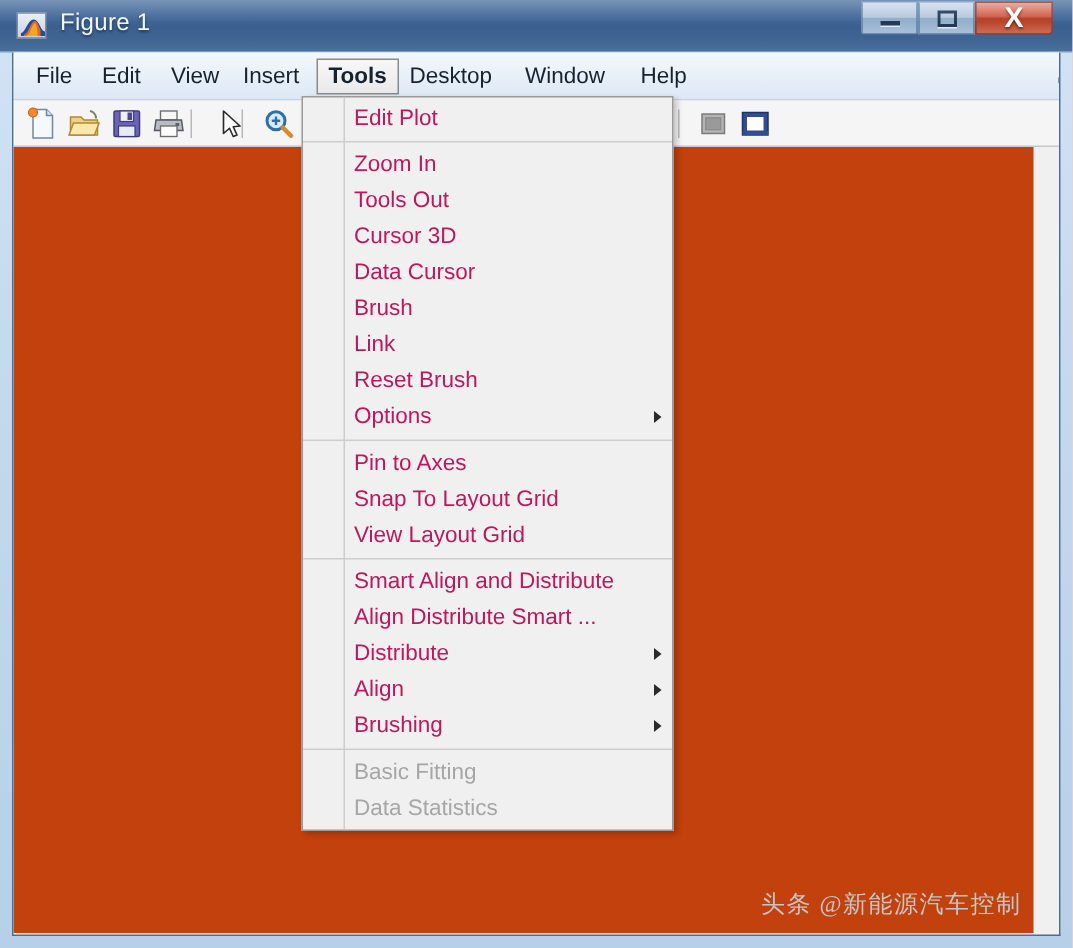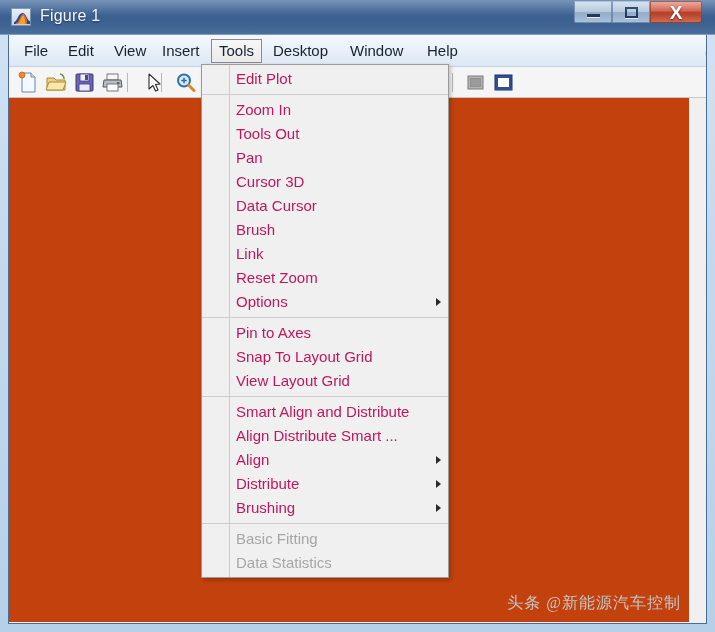--- a/index.html
+++ b/index.html
@@ -107,20 +107,21 @@
     padding: 0 7px;
     font-size: 15px; color: #16222e;
     white-space: nowrap;
     cursor: default;
   }
   .menubar-item.active {
     background: linear-gradient(to bottom, #f7f7f7, #eaeaea);
     border: 1px solid #8a8a8a;
     border-radius: 0;
     line-height: 22px;
+    font-weight: bold;
   }
   #menu-expand {
     position: absolute; right: 8px; top: 9px;
     font-size: 13px; color: #2b3a4a;
     transform: scaleX(-1);
   }
 
   
   #toolbar {
     position: relative;
@@ -331,45 +332,44 @@
   </div>
 
   <div id="dropdown">
     <div class="gutter"></div>
 
     <div class="mi">Edit Plot</div>
     <div class="msep"></div>
 
     <div class="mi">Zoom In</div>
     <div class="mi">Tools Out</div>
-    <div class="mi">Pan</div>
     <div class="mi">Cursor 3D</div>
     <div class="mi">Data Cursor</div>
     <div class="mi">Brush</div>
     <div class="mi">Link</div>
-    <div class="mi">Reset Zoom</div>
+    <div class="mi">Reset Brush</div>
     <div class="mi">
       <span>Options</span>
       <span class="arrow"></span>
     </div>
     <div class="msep"></div>
 
     <div class="mi">Pin to Axes</div>
     <div class="mi">Snap To Layout Grid</div>
     <div class="mi">View Layout Grid</div>
     <div class="msep"></div>
 
     <div class="mi">Smart Align and Distribute</div>
     <div class="mi">Align Distribute Smart ...</div>
     <div class="mi">
+      <span>Distribute</span>
+      <span class="arrow"></span>
+    </div>
+    <div class="mi">
       <span>Align</span>
-      <span class="arrow"></span>
-    </div>
-    <div class="mi">
-      <span>Distribute</span>
       <span class="arrow"></span>
     </div>
     <div class="mi">
       <span>Brushing</span>
       <span class="arrow"></span>
     </div>
     <div class="msep"></div>
 
     <div class="mi disabled">Basic Fitting</div>
     <div class="mi disabled">Data Statistics</div>

